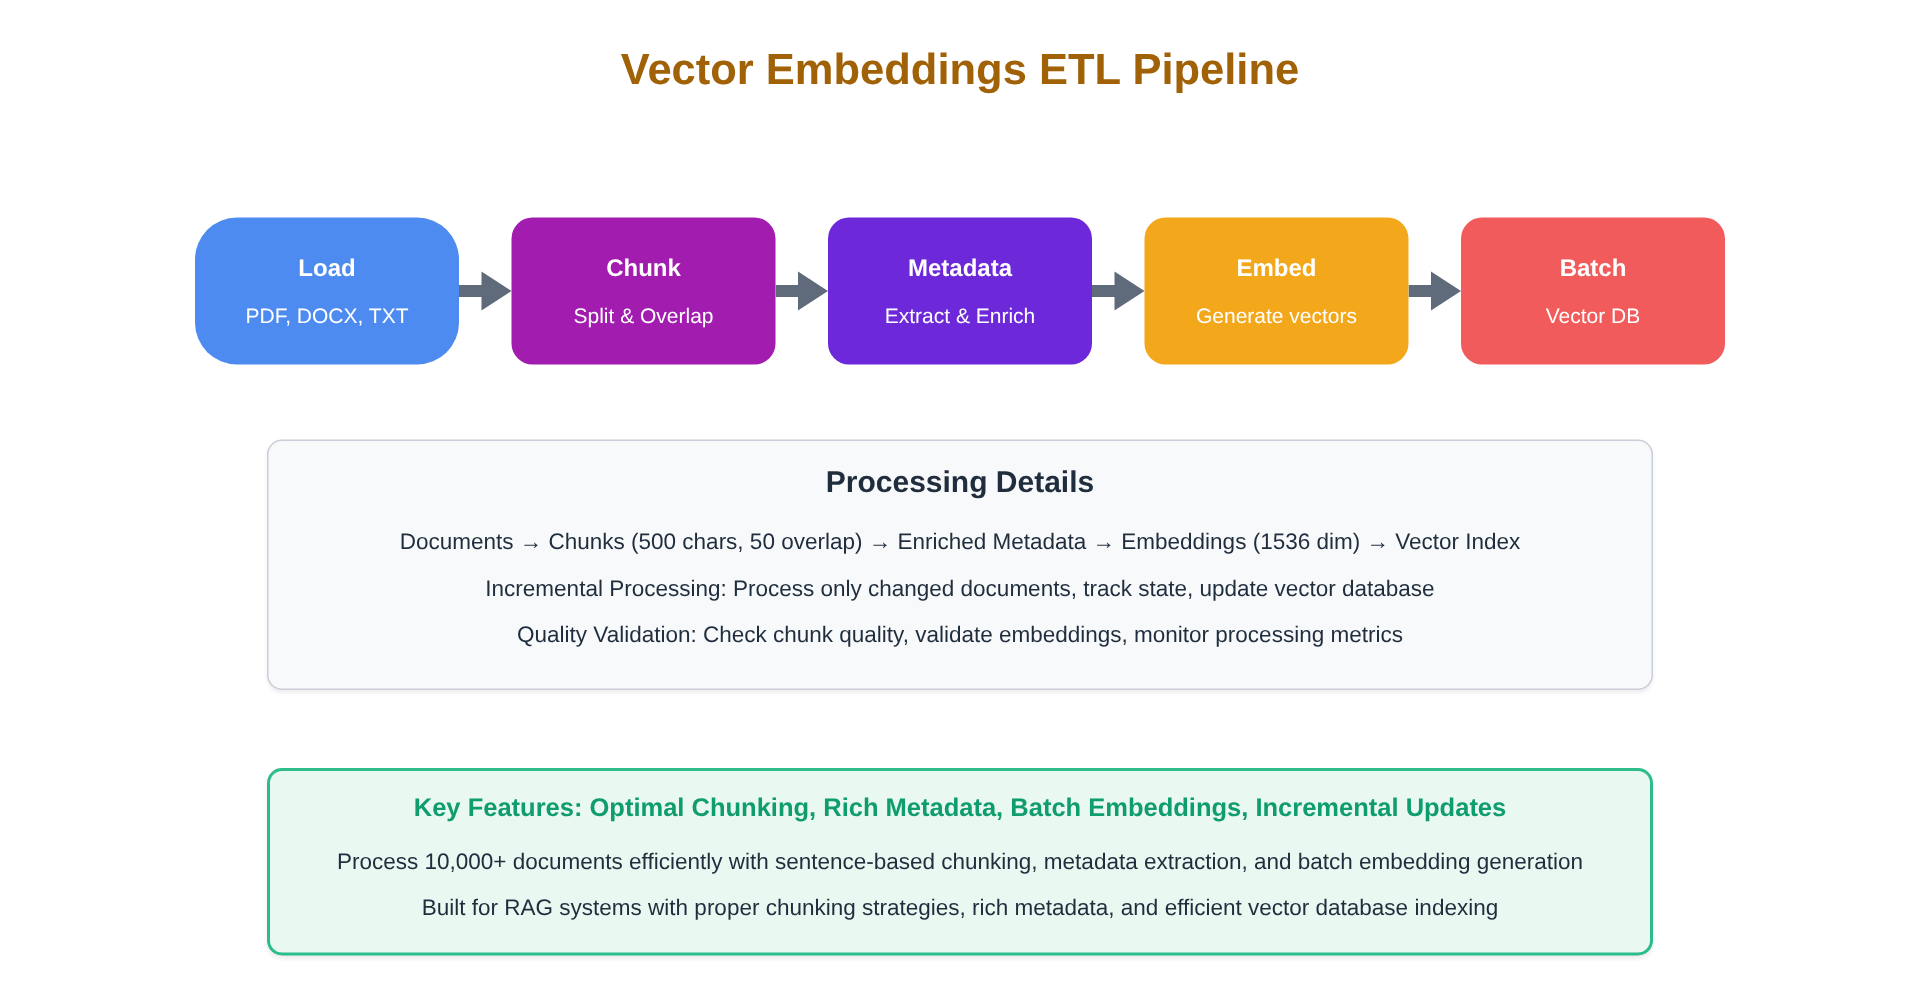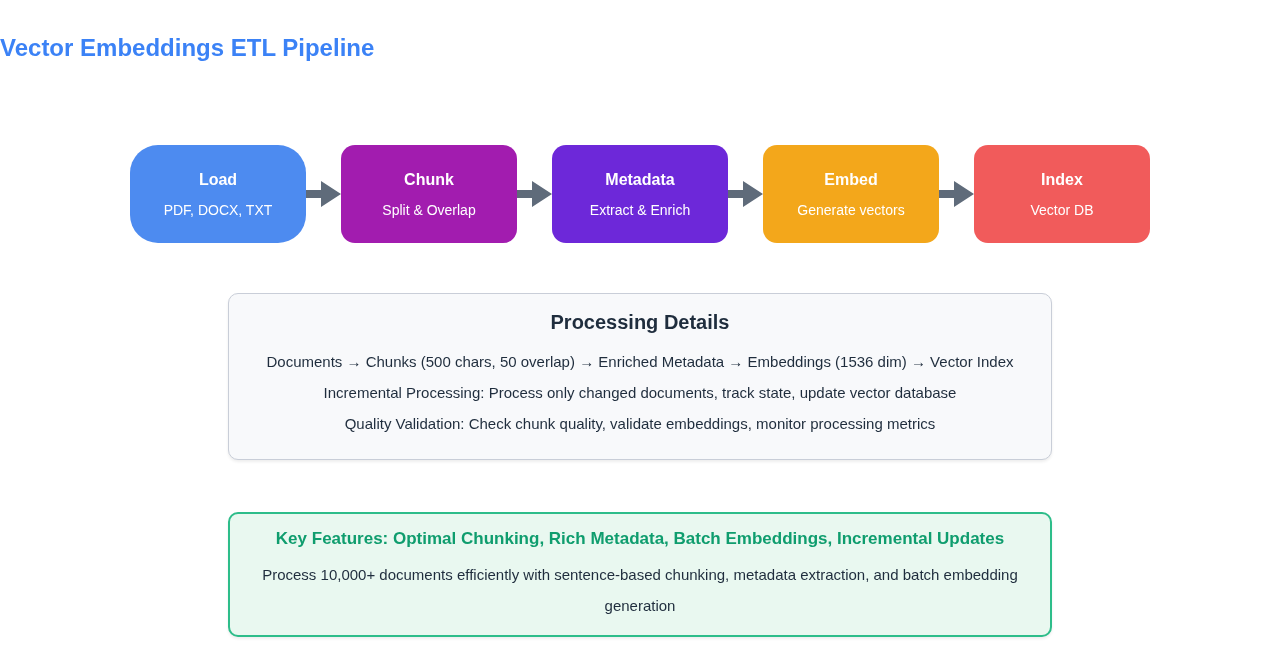--- a/index.html
+++ b/index.html
@@ -4,23 +4,24 @@
 <style>
   * { box-sizing: border-box; margin: 0; padding: 0; }
   html, body {
     width: 1280px; height: 660px;
     background: #ffffff;
     font-family: "Liberation Sans", sans-serif;
     overflow: hidden;
   }
   .page-title {
     margin-top: 33px;
-    font-size: 24px;
+    text-align: center;
+    font-size: 29px;
     font-weight: bold;
-    color: #3b82f6;
+    color: #a16207;
     line-height: 29px;
   }
   .pipeline {
     margin-top: 83px;
     display: flex;
     align-items: center;
     justify-content: center;
   }
   .stage {
     width: 176px;
@@ -31,21 +32,21 @@
     align-items: center;
     justify-content: center;
     gap: 13px;
     color: #ffffff;
     text-align: center;
   }
   .stage .label { font-size: 16px; font-weight: bold; line-height: 19px; }
   .stage .sublabel { font-size: 14px; line-height: 17px; }
   .arrow { display: block; margin: 0 0; flex: 0 0 auto; }
   .panel {
-    width: 824px;
+    width: 924px;
     margin: 0 auto;
     border-radius: 10px;
     text-align: center;
   }
   .panel-details {
     margin-top: 50px;
     background: #f8f9fb;
     border: 1px solid #c9ced8;
     box-shadow: 0 2px 3px rgba(0,0,0,0.07);
     padding: 16px 20px 20px 20px;
@@ -114,29 +115,30 @@
   <div class="stage" style="background-color: rgb(243, 167, 27);">
     <div class="label">Embed</div>
     <div class="sublabel">Generate vectors</div>
   </div>
 
   <svg class="arrow" width="35" height="30" viewBox="0 0 35 30">
     <polygon points="0,11 15,11 15,2 35,15 15,28 15,19 0,19" style="fill: rgb(95, 107, 122);"></polygon>
   </svg>
 
   <div class="stage" style="background-color: rgb(241, 91, 91);">
-    <div class="label">Index</div>
+    <div class="label">Batch</div>
     <div class="sublabel">Vector DB</div>
   </div>
 
 </div>
 
 <div class="panel panel-details">
   <div class="panel-title">Processing Details</div>
   <div class="line">Documents → Chunks (500 chars, 50 overlap) → Enriched Metadata → Embeddings (1536 dim) → Vector Index</div>
   <div class="line">Incremental Processing: Process only changed documents, track state, update vector database</div>
   <div class="line">Quality Validation: Check chunk quality, validate embeddings, monitor processing metrics</div>
 </div>
 
 <div class="panel panel-features">
   <div class="panel-title">Key Features: Optimal Chunking, Rich Metadata, Batch Embeddings, Incremental Updates</div>
   <div class="line">Process 10,000+ documents efficiently with sentence-based chunking, metadata extraction, and batch embedding generation</div>
+  <div class="line">Built for RAG systems with proper chunking strategies, rich metadata, and efficient vector database indexing</div>
 </div>
 
 </body></html>

